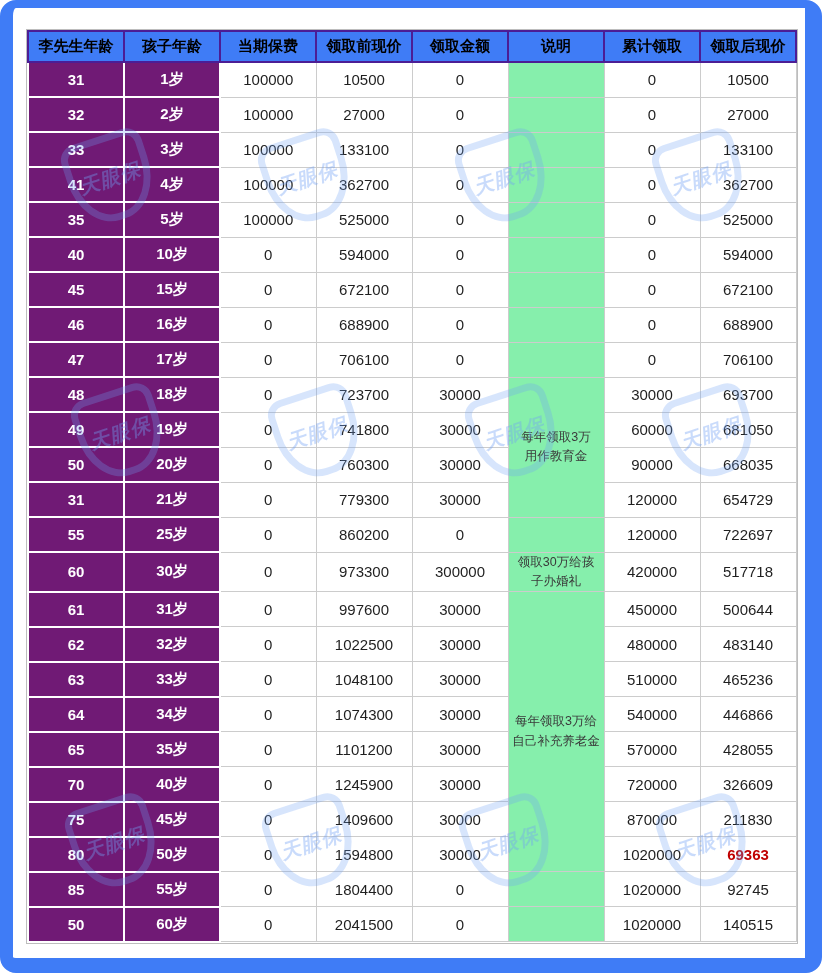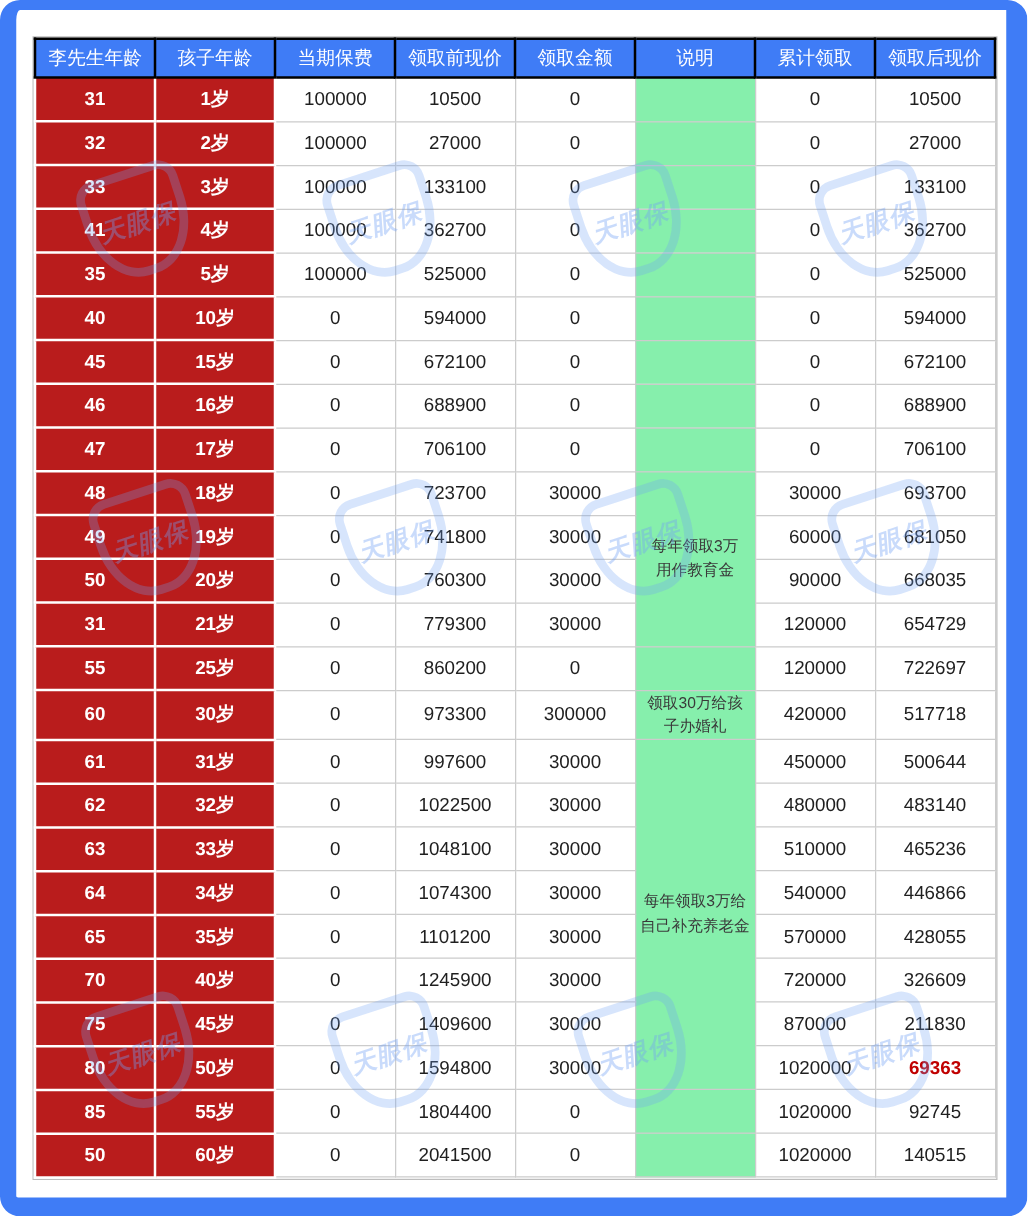--- a/index.html
+++ b/index.html
@@ -17,26 +17,26 @@
   
   .table-wrap{
     position:absolute;left:26px;top:29px;width:770px;z-index:2;
     border:1px solid #bdbdbd;
   }
   table{border-collapse:collapse;table-layout:fixed;width:100%;}
   col{width:12.5%;}
   thead tr{height:31px;}
   tbody tr{height:35px;}
   th{
-    background:#3f7cf6;color:#ffffff;font-weight:400;font-size:15px;
-    border:2px solid #000000;padding:0;text-align:center;
+    background:#3f7cf6;color:#000000;font-weight:700;font-size:15px;
+    border:2px solid #4c1d95;padding:0;text-align:center;
   }
   td{padding:0;text-align:center;vertical-align:middle;}
   td.blue{
-    background:#b91c1c;color:#fff;font-weight:700;font-size:15px;
+    background:#701a75;color:#fff;font-weight:700;font-size:15px;
     border:2px solid #fff;
   }
   td.num{
     background:#fff;color:#1f1f1f;font-size:15px;
     border:1px solid #ccc;font-family:"Liberation Sans",sans-serif;
   }
   td.note{
     background:#86efac;color:#3a3a3a;font-size:12.5px;line-height:1.55;
     border:1px solid #ccc;white-space:pre-line;padding:0 2px;
   }

